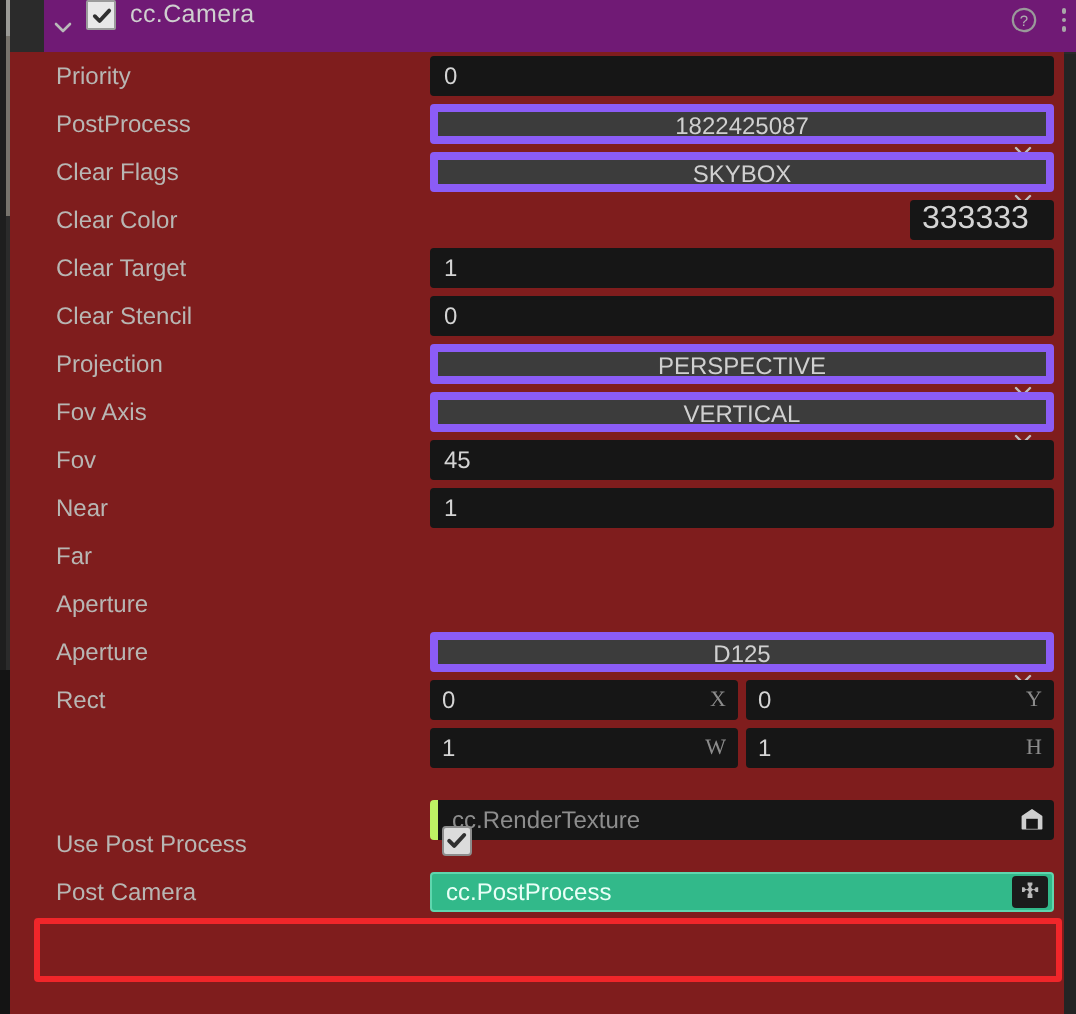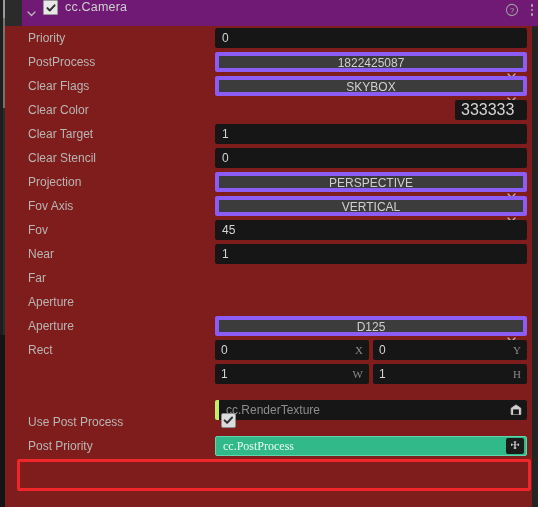--- a/index.html
+++ b/index.html
@@ -104,21 +104,21 @@
   .cb{
     position:absolute;left:216px;top:3px;width:15px;height:15px;box-sizing:border-box;
     background:#dcdcdc;border:1px solid #8d8d8d;border-radius:2px;
     display:flex;align-items:center;justify-content:center;
   }
 
   
   .pp{
     position:absolute;left:210px;top:2px;width:312px;height:20px;box-sizing:border-box;
     background:#32b98a;border:1px solid #5fd6ae;border-radius:2px;
-    display:flex;align-items:center;padding:0 2px 0 7px;font-family:Liberation Serif, serif;
+    display:flex;align-items:center;padding:0 2px 0 7px;
   }
   .pp .val{color:#e9fff7;font-size:12px;}
   .pp .endbox{
     margin-left:auto;width:18px;height:16px;background:#1b1b1b;border-radius:2px;
     display:flex;align-items:center;justify-content:center;color:#b9b9b9;
   }
 
   
   .redbox{
     position:absolute;left:17px;top:459px;width:514px;height:32px;
@@ -330,21 +330,21 @@
     <div class="row">
       <span class="lbl">Use Post Process</span>
       <span class="cb">
         <svg width="11" height="11" viewBox="0 0 11 11">
             <path d="M1.6 5.4 L4.1 7.9 L9.1 2.5" fill="none" stroke="#303030" stroke-width="2" stroke-linecap="round" stroke-linejoin="round"></path>
           </svg>
       </span>
     </div>
 
     <div class="row">
-      <span class="lbl">Post Priority</span>
+      <span class="lbl">Post Camera</span>
       <span class="pp">
         <span class="val">cc.PostProcess</span>
         <span class="endbox">
           <svg width="12" height="12" viewBox="0 0 12 12">
             <path d="M4.8 1.2 h2.4 v1.3 a1.1 1.1 0 1 0 1.6 1.1 h1.3 v2.4 h-1.3 a1.1 1.1 0 1 0 -1.6 1.1 v1.9 h-2.4 v-1.9 a1.1 1.1 0 1 0 -1.6 -1.1 h-1.2 v-2.4 h1.2 a1.1 1.1 0 1 0 1.6 -1.1 z" fill="#b9b9b9"></path>
           </svg>
         </span>
       </span>
     </div>
 

